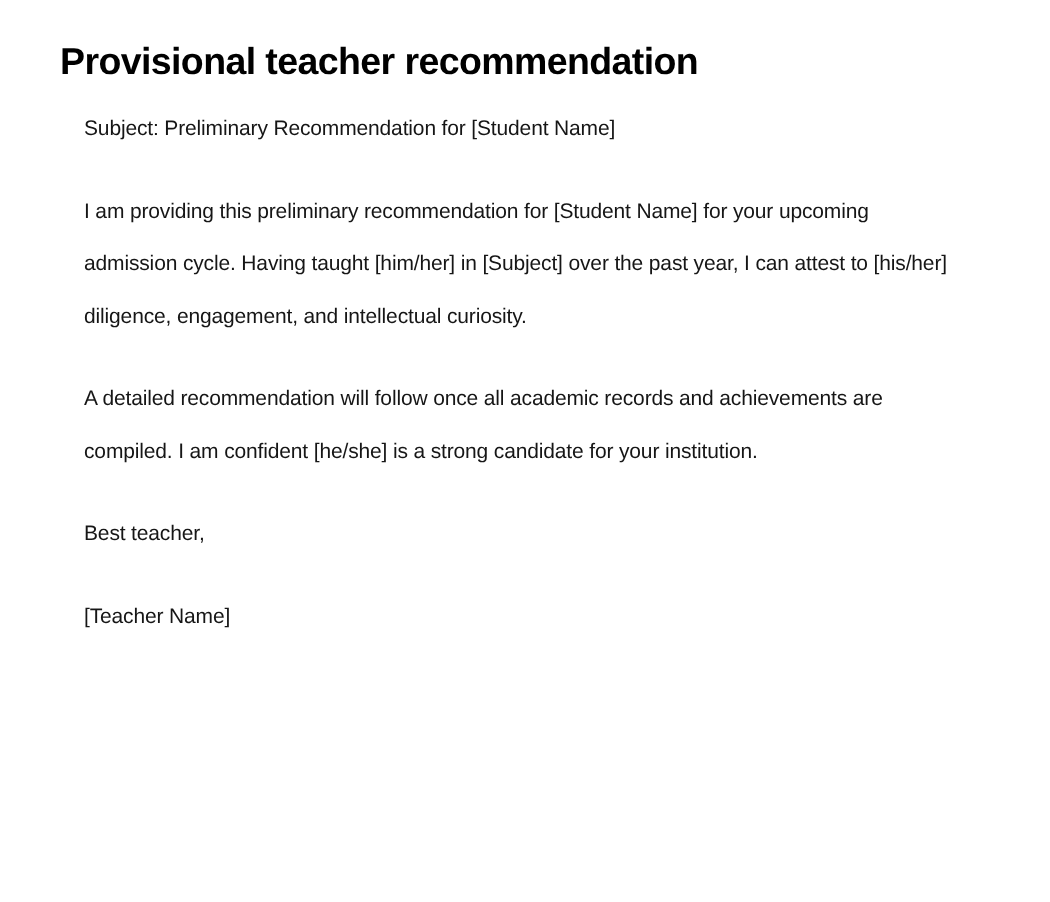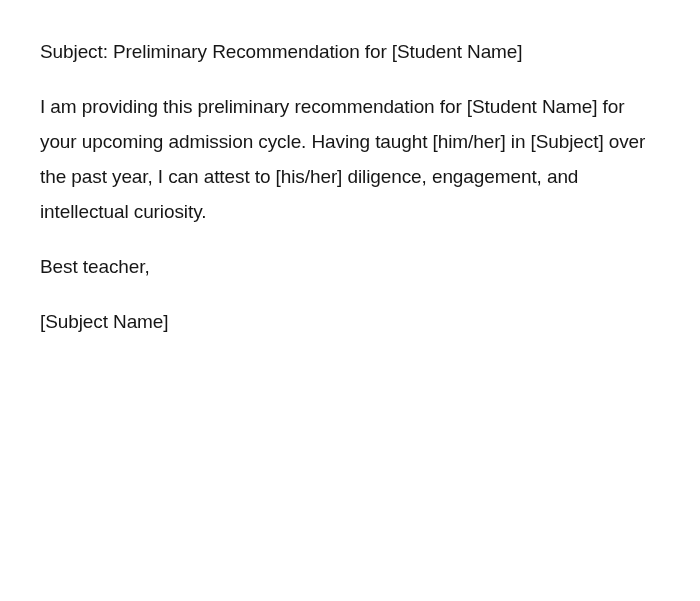--- a/index.html
+++ b/index.html
@@ -7,27 +7,29 @@
     width: 700px; height: 601px; overflow: hidden;
     font-family: "Liberation Sans", "DejaVu Sans", sans-serif;
     color: #111111;
   }
   .doc { position: relative; padding: 24px 40px 0 40px; }
   h1 {
     margin: 0; font-size: 25px; font-weight: bold; letter-spacing: -0.4px;
     line-height: 34px; color: #000;
   }
   p {
-    margin: 0; font-size: 19px; line-height: 35px; letter-spacing: -0.1px;
+    margin: 16px; font-size: 14px; line-height: 35px; letter-spacing: -0.1px;
     color: #161616;
   }
   .subject { margin-top: 10px; }
   .gap { margin-top: 20px; }
 </style>
 </head>
 <body>
 
 <div class="doc">
+  <h1>Provisional teacher recommendation</h1>
   <p class="subject">Subject: Preliminary Recommendation for [Student Name]</p>
   <p class="gap">I am providing this preliminary recommendation for [Student Name] for your upcoming admission cycle. Having taught [him/her] in [Subject] over the past year, I can attest to [his/her] diligence, engagement, and intellectual curiosity.</p>
+  <p class="gap">A detailed recommendation will follow once all academic records and achievements are compiled. I am confident [he/she] is a strong candidate for your institution.</p>
   <p class="gap">Best teacher,</p>
-  <p class="gap">[Subject Name]</p>
+  <p class="gap">[Teacher Name]</p>
 </div>
 
 </body></html>

